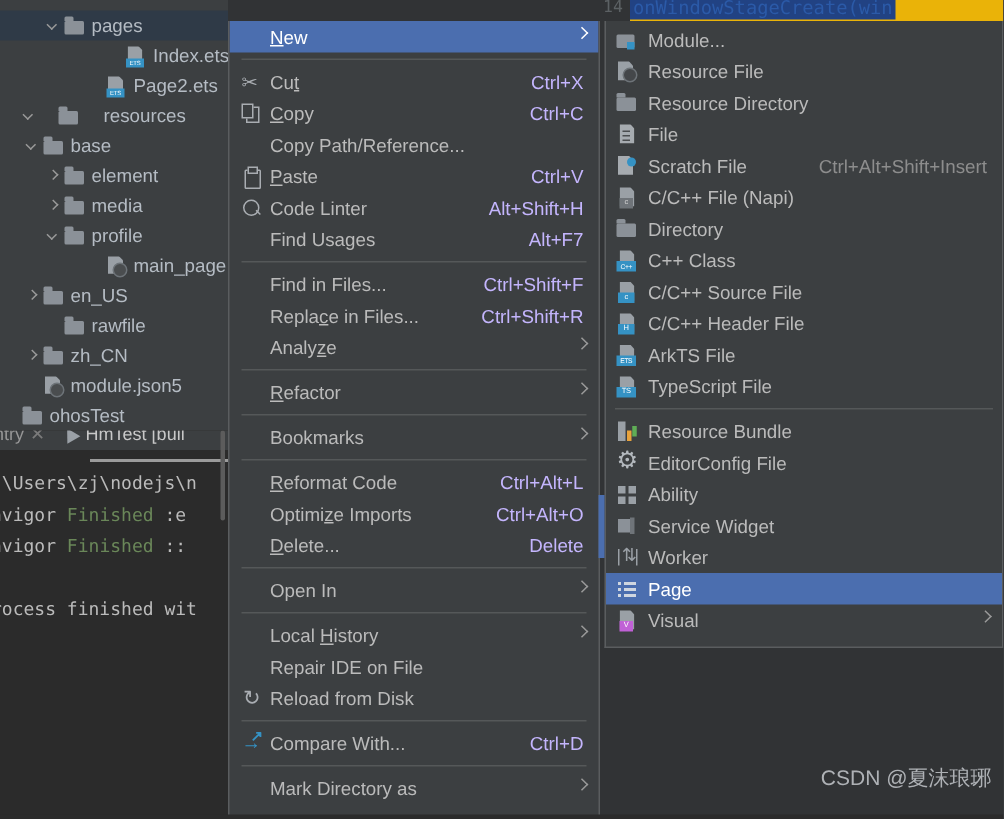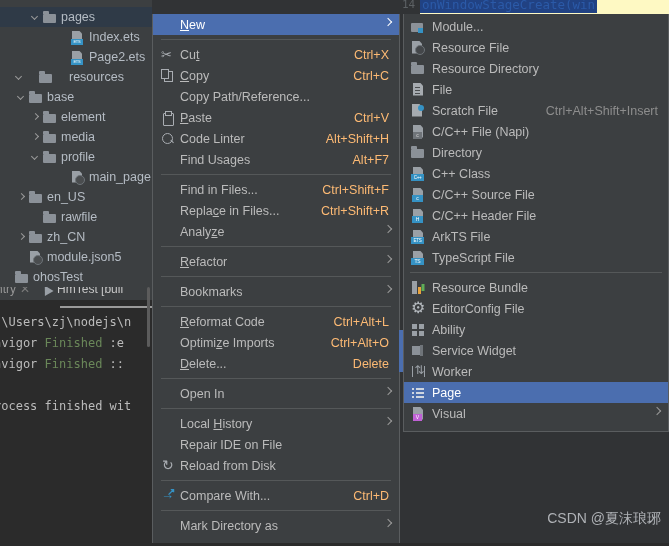--- a/index.html
+++ b/index.html
@@ -13,21 +13,21 @@
     position: relative;
     width: 669px; height: 546px;
     overflow: hidden;
     background: #3c3f41;
   }
 
   
   .editor-strip {
     position: absolute;
     left: 420px; top: 0; width: 249px; height: 14px;
-    background: #fef9c3;
+    background: #eab308;
     overflow: hidden;
   }
   .editor-code {
     position: absolute;
     left: 0px; top: -4px;
     font-family: "DejaVu Sans Mono", monospace;
     font-size: 12.5px;
     color: #2b5aa8;
     white-space: nowrap;
     background: #214283;
@@ -197,21 +197,21 @@
   }
   .mi.highlight { background: #4b6eaf; color: #ffffff; }
   .mi .mi-ico {
     width: 18px; flex: 0 0 18px; height: 16px;
     position: relative; margin-right: 3px;
   }
   .mi .mi-label {
     flex: 1 1 auto; white-space: nowrap;
   }
   .mi .mi-shortcut {
-    color: #fdba74; font-size: 12.5px; margin-left: auto;
+    color: #c4b5fd; font-size: 12.5px; margin-left: auto;
     padding-right: 10px; white-space: nowrap;
   }
   .mi .mi-sub {
     position: absolute; right: 8px; top: 5px;
     width: 5px; height: 5px;
     border-right: 1.4px solid #9a9a9a;
     border-top: 1.4px solid #9a9a9a;
     transform: rotate(45deg);
   }
   .mi.highlight .mi-sub {
@@ -502,21 +502,21 @@
     <span class="editor-code">onWindowStageCreate(win</span>
   </div>
 
   <div class="tree-panel" id="tree-panel">
       <div class="tree-row selected" style="top: 7px;">
         <span style="display: inline-block; width: 30px; flex: 0 0 30px;"></span>
         <span class="arrow down"></span>
         <span class="ico ico-folder"></span>
         <span class="tree-label">pages</span>
       </div>
-      <div class="tree-row" style="top: 27px;">
+      <div class="tree-row" style="top: 27px; padding-left: 13px;">
         <span style="display: inline-block; width: 58px; flex: 0 0 58px;"></span>
         <span class="arrow "></span>
         <span class="ico ico-ets"></span>
         <span class="tree-label">Index.ets</span>
       </div>
       <div class="tree-row" style="top: 47px;">
         <span style="display: inline-block; width: 58px; flex: 0 0 58px;"></span>
         <span class="arrow "></span>
         <span class="ico ico-ets"></span>
         <span class="tree-label">Page2.ets</span>

